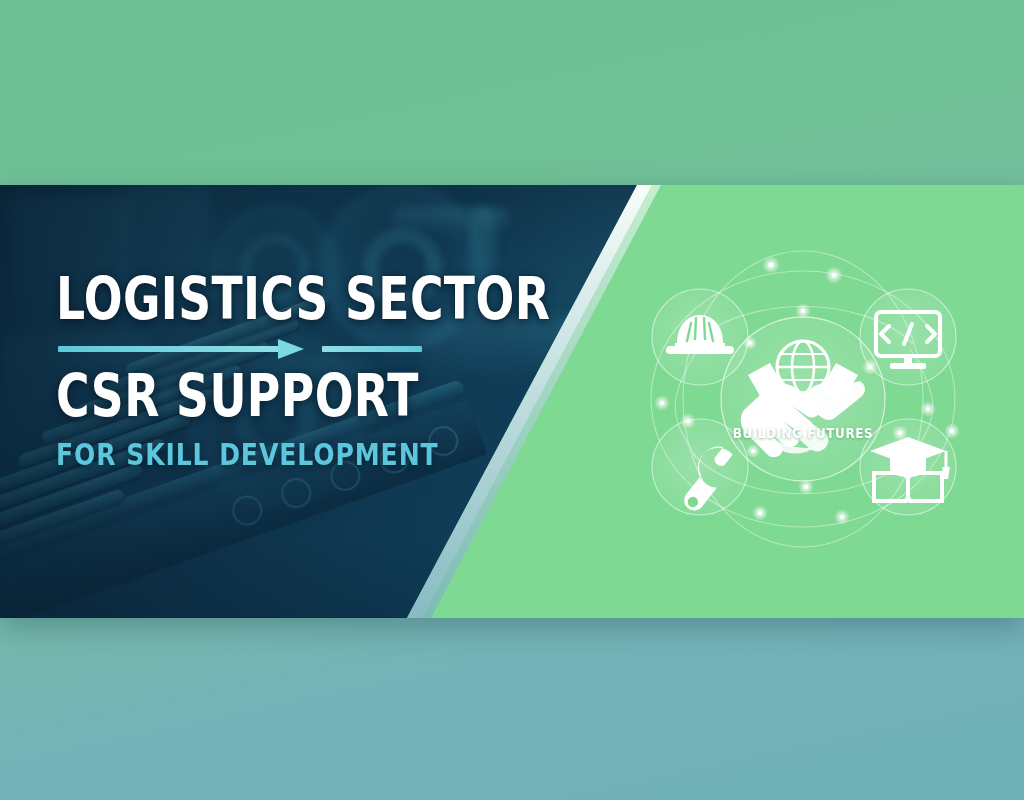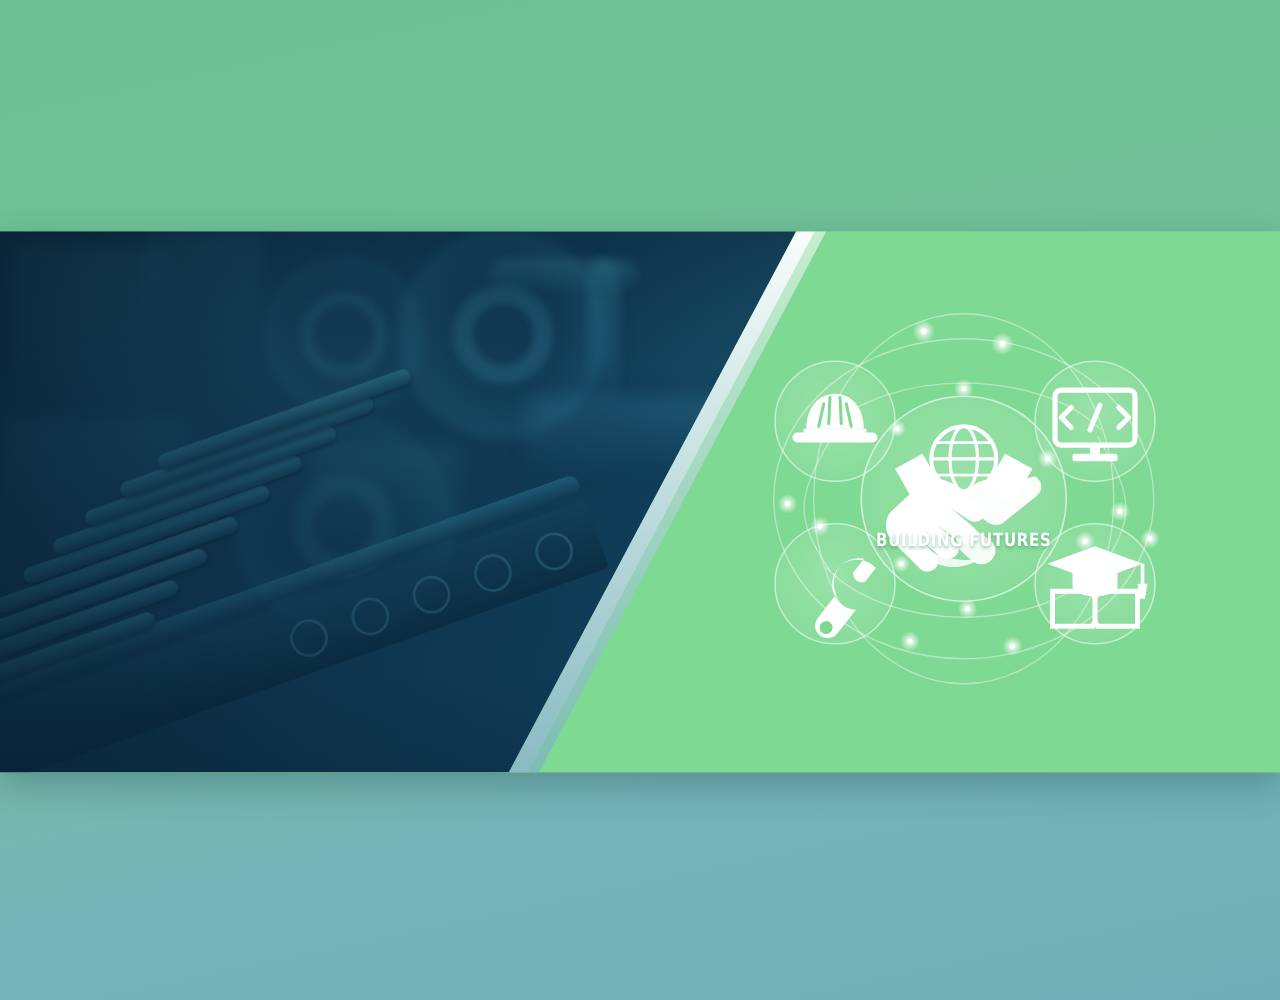--- a/index.html
+++ b/index.html
@@ -97,21 +97,21 @@
   }
   .h3{
     font-family:"Liberation Sans Narrow","DejaVu Sans Condensed","Liberation Sans",sans-serif;
     font-weight:700;font-size:31px;letter-spacing:1px;color:#5cc6dd;margin-top:12px;
     transform:scaleX(.9);transform-origin:left center;
     text-shadow:0 2px 8px rgba(2,20,34,.6);white-space:nowrap;
   }
 
   
   .greenpanel{position:absolute;left:661px;top:0;right:0;bottom:0;}
-  .netwrap{position:absolute;left:606px;top:64px;width:330px;height:310px;}
+  .netwrap{position:absolute;left:638px;top:64px;width:330px;height:310px;}
   .netwrap svg{position:absolute;left:0;top:0;}
   .bf-label{
     position:absolute;left:0;right:0;top:176px;text-align:center;
     font-family:"Liberation Sans Narrow","DejaVu Sans Condensed","Liberation Sans",sans-serif;
     font-weight:700;font-size:14.5px;letter-spacing:.6px;color:#ffffff;
     transform:scaleX(.92);
     text-shadow:0 1px 3px rgba(40,120,70,.45);
   }
 </style>
 </head>
@@ -154,20 +154,32 @@
         <div class="stud" style="left:456px;top:166px;"></div>
         <div class="stud" style="left:508px;top:166px;"></div>
       </div>
 
       <div class="vign"></div>
     </div>
 
     <div class="stripe"></div>
     <div class="stripe2"></div>
 
+    <div class="copy">
+      <div class="h1">LOGISTICS SECTOR</div>
+
+      <div class="divider">
+        <div class="bar-a"></div>
+        <div class="arrowhead"></div>
+        <div class="bar-b"></div>
+      </div>
+
+      <div class="h2">CSR SUPPORT</div>
+      <div class="h3">FOR SKILL DEVELOPMENT</div>
+    </div>
 
     <div class="greenpanel"></div>
 
     <div class="netwrap">
       <svg width="330" height="310" viewBox="0 0 330 310">
         <defs>
           <radialGradient id="spark" cx="50%" cy="50%" r="50%">
             <stop offset="0%" stop-color="#ffffff" stop-opacity="1"></stop>
             <stop offset="45%" stop-color="#ffffff" stop-opacity=".55"></stop>
             <stop offset="100%" stop-color="#ffffff" stop-opacity="0"></stop>

